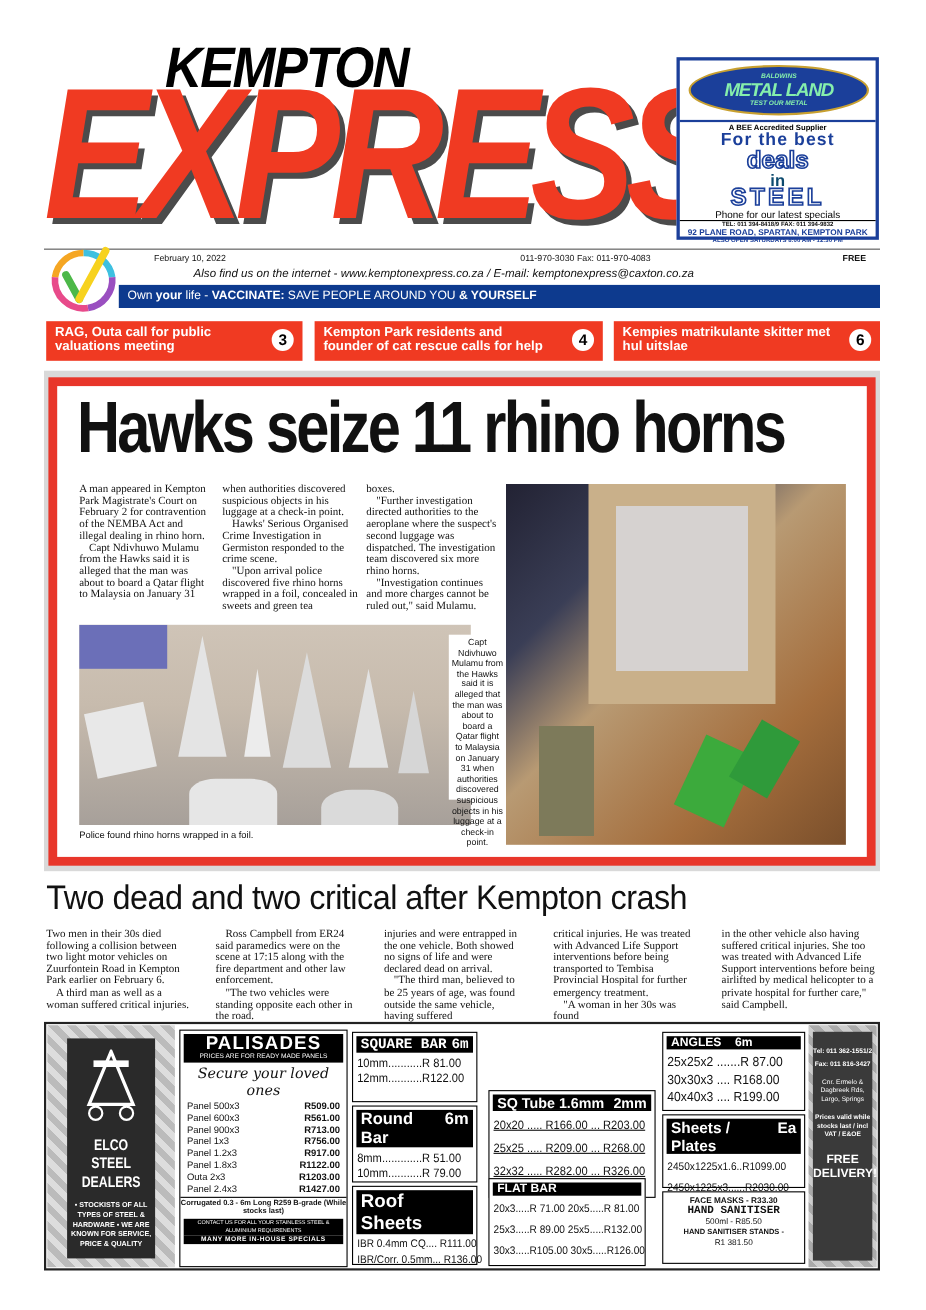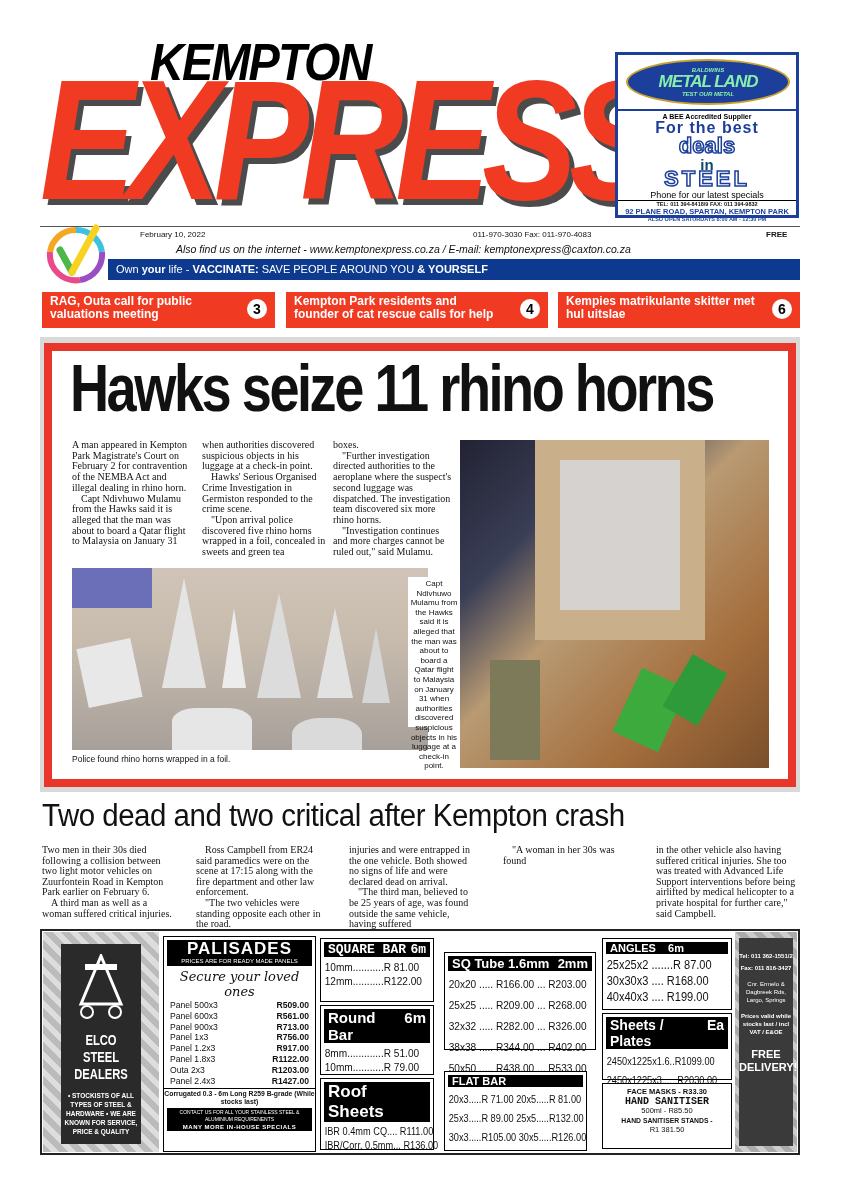--- a/index.html
+++ b/index.html
@@ -192,20 +192,21 @@
 <div class="col2" style="left:196px;">
   <p class="ind">Ross Campbell from ER24 said paramedics were on the scene at 17:15 along with the fire department and other law enforcement.</p>
   <p class="ind">"The two vehicles were standing opposite each other in the road.</p>
   <p class="ind">"Two men had suffered fatal</p>
 </div>
 <div class="col2" style="left:349px;">
   <p>injuries and were entrapped in the one vehicle. Both showed no signs of life and were declared dead on arrival.</p>
   <p class="ind">"The third man, believed to be 25 years of age, was found outside the same vehicle, having suffered</p>
 </div>
 <div class="col2" style="left:503px;">
+  <p>critical injuries. He was treated with Advanced Life Support interventions before being transported to Tembisa Provincial Hospital for further emergency treatment.</p>
   <p class="ind">"A woman in her 30s was found</p>
 </div>
 <div class="col2" style="left:656px;width:140px;">
   <p>in the other vehicle also having suffered critical injuries. She too was treated with Advanced Life Support interventions before being airlifted by medical helicopter to a private hospital for further care," said Campbell.</p>
 </div>
 
 <div class="abs ads-outer"></div>
 
 <div class="abs elco">
   <div class="elco-inner">
@@ -278,21 +279,21 @@
     </div>
   <div class="brow">8mm.............R  51.00</div>
   <div class="brow">10mm...........R  79.00</div>
 </div>
 <div class="box" style="left:320px;top:1078px;width:114px;height:72px;">
   <div class="bhead" style="font-size:17px;justify-content:center;">Roof Sheets</div>
   <div class="brow" style="font-size:10px;">IBR 0.4mm CQ.... R111.00</div>
   <div class="brow" style="font-size:10px;">IBR/Corr. 0.5mm... R136.00</div>
 </div>
 
-<div class="box" style="left:444px;top:952px;width:152px;height:98px;">
+<div class="box" style="left:444px;top:991px;width:152px;height:98px;text-decoration:underline;">
   <div class="bhead" style="font-size:13px;">
       <span>SQ Tube 1.6mm</span>
       <span>2mm</span>
     </div>
   <div class="brow" style="line-height:21px;">20x20 ..... R166.00 ... R203.00</div>
   <div class="brow" style="line-height:21px;">25x25 ..... R209.00 ... R268.00</div>
   <div class="brow" style="line-height:21px;">32x32 ..... R282.00 ... R326.00</div>
   <div class="brow" style="line-height:21px;">38x38 ..... R344.00 ... R402.00</div>
   <div class="brow" style="line-height:21px;">50x50 ..... R438.00 ... R533.00</div>
 </div>

